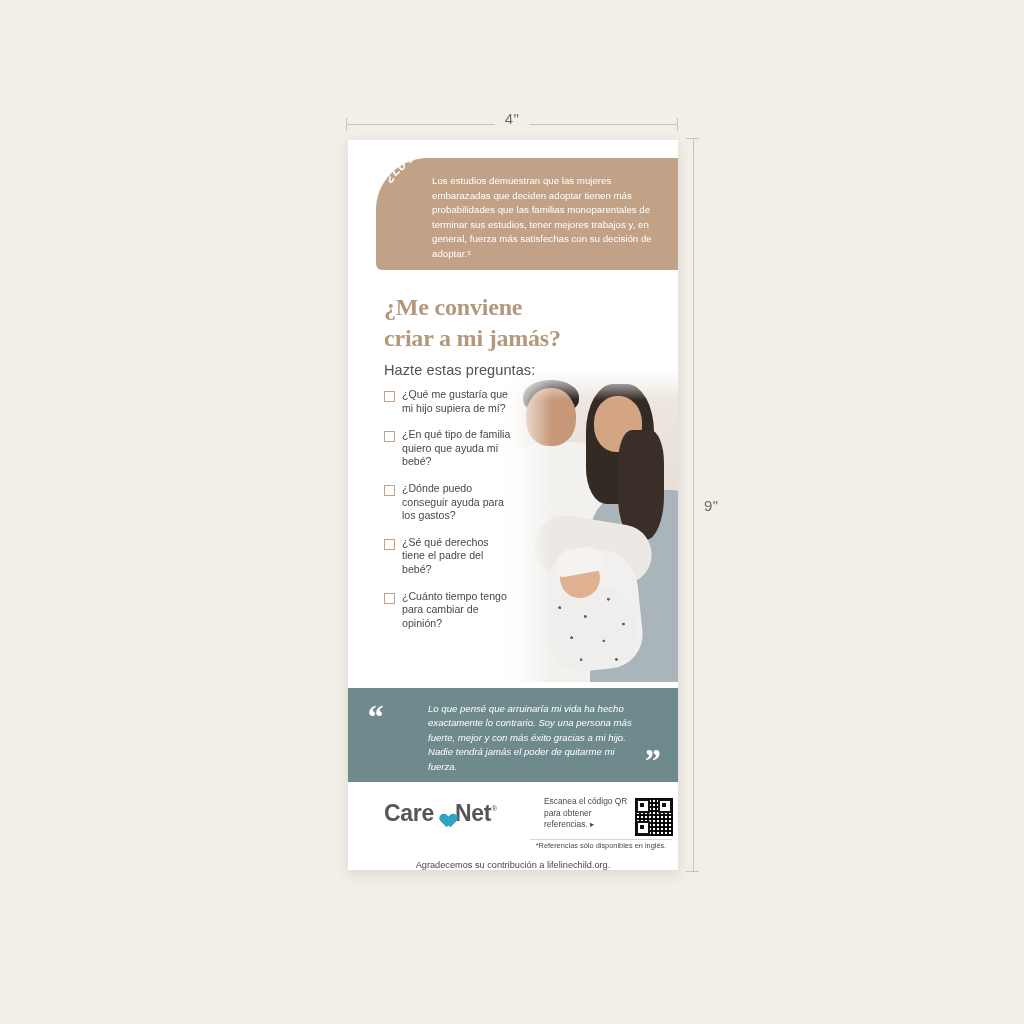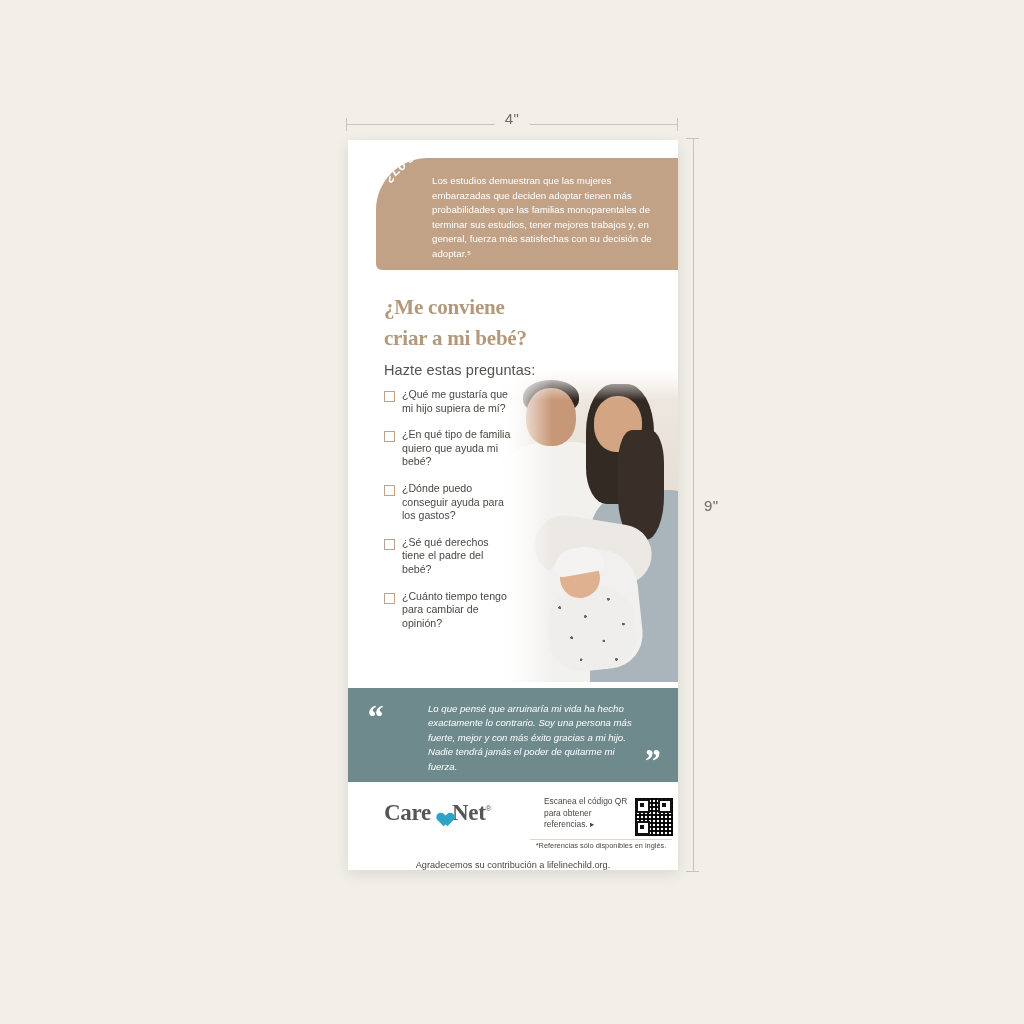--- a/index.html
+++ b/index.html
@@ -138,21 +138,21 @@
   }
 
   
   .headline {
     position: absolute;
     left: 36px;
     top: 152px;
     width: 270px;
     font-family: "Liberation Serif", serif;
     font-weight: bold;
-    font-size: 21px;
+    font-size: 24px;
     line-height: 31px;
     color: #b49madaptive;
     color: #b4987c;
     letter-spacing: -0.2px;
   }
 
   .subhead {
     position: absolute;
     left: 36px;
     top: 222px;
@@ -373,21 +373,21 @@
     background: #ffffff;
   }
   .logo {
     position: absolute;
     left: 36px;
     top: 18px;
     display: flex;
     align-items: center;
   }
   .logo .txt {
-    font-family: Liberation Serif, serif;
+    font-family: Liberation Sans, sans-serif;
     font-weight: bold;
     font-size: 23px;
     color: #54565a;
     letter-spacing: -0.3px;
   }
   .logo .heart {
     position: relative;
     width: 17px;
     height: 16px;
     margin: 0 2px;
@@ -508,21 +508,21 @@
     <div class="baby-blanket"></div>
     <div class="baby-stars"></div>
     <div class="baby-face"></div>
     <div class="baby-hat"></div>
     <div class="fade-left"></div>
     <div class="fade-top"></div>
   </div>
 
   <div class="headline">
     <div>¿Me conviene</div>
-    <div>criar a mi bebé?</div>
+    <div>criar a mi jamás?</div>
   </div>
 
   <div class="subhead">Hazte estas preguntas:</div>
 
   <div class="checklist">
     <div class="check-item">
       <span class="check-box"></span>
       <span class="check-text">¿Qué me gustaría que mi hijo supiera de mí?</span>
     </div>
     <div class="check-item">

